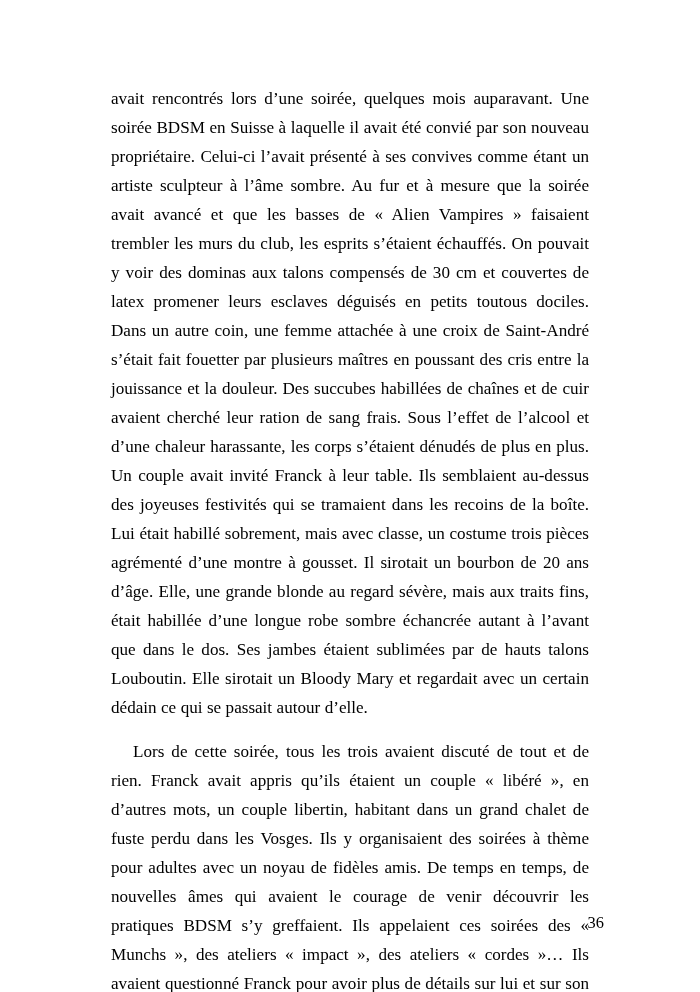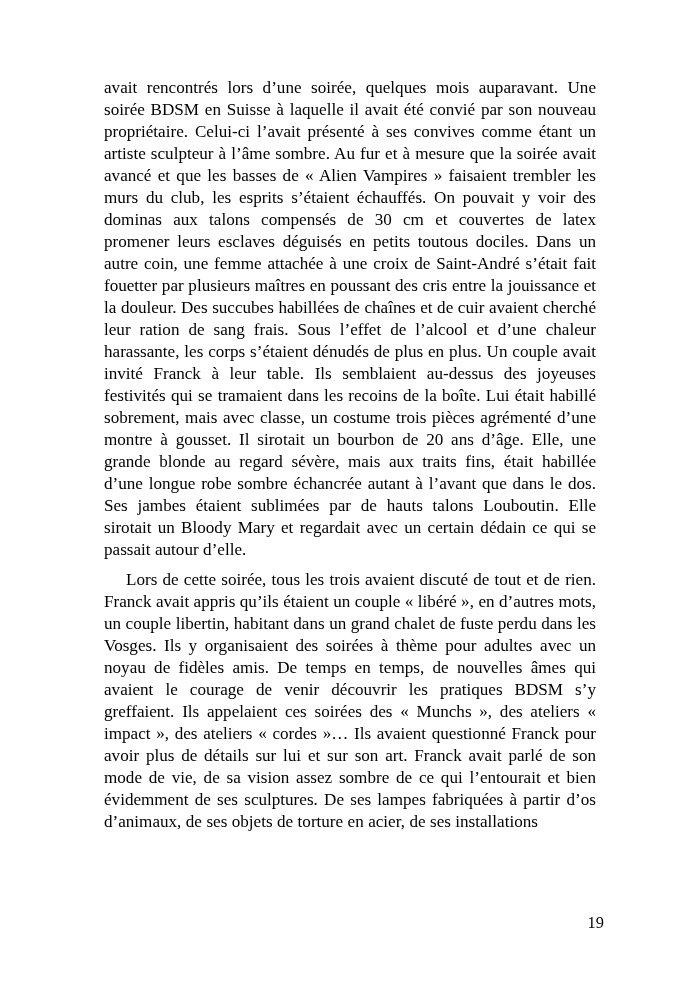--- a/index.html
+++ b/index.html
@@ -20,24 +20,24 @@
     overflow: hidden;
     box-sizing: border-box;
   }
   .text-block {
     position: absolute;
     left: 96px;
     top: 69px;
     width: 508px;
   }
   .para {
-    margin: 8px;
+    margin: 15px;
     padding: 0;
     font-size: 17.1px;
-    line-height: 22px;
+    line-height: 29px;
     text-align: justify;
     text-justify: inter-word;
     -webkit-hyphens: none;
     hyphens: none;
     word-spacing: 0.01em;
   }
   .para.indent {
     text-indent: 22px;
   }
   .para + .para {
@@ -59,15 +59,15 @@
 <div class="page">
 
   <div class="text-block">
 
     <p class="para">avait rencontrés lors d’une soirée, quelques mois auparavant. Une soirée BDSM en Suisse à laquelle il avait été convié par son nouveau propriétaire. Celui-ci l’avait présenté à ses convives comme étant un artiste sculpteur à l’âme sombre. Au fur et à mesure que la soirée avait avancé et que les basses de « Alien Vampires » faisaient trembler les murs du club, les esprits s’étaient échauffés. On pouvait y voir des dominas aux talons compensés de 30 cm et couvertes de latex promener leurs esclaves déguisés en petits toutous dociles. Dans un autre coin, une femme attachée à une croix de Saint-André s’était fait fouetter par plusieurs maîtres en poussant des cris entre la jouissance et la douleur. Des succubes habillées de chaînes et de cuir avaient cherché leur ration de sang frais. Sous l’effet de l’alcool et d’une chaleur harassante, les corps s’étaient dénudés de plus en plus. Un couple avait invité Franck à leur table. Ils semblaient au-dessus des joyeuses festivités qui se tramaient dans les recoins de la boîte. Lui était habillé sobrement, mais avec classe, un costume trois pièces agrémenté d’une montre à gousset. Il sirotait un bourbon de 20 ans d’âge. Elle, une grande blonde au regard sévère, mais aux traits fins, était habillée d’une longue robe sombre échancrée autant à l’avant que dans le dos. Ses jambes étaient sublimées par de hauts talons Louboutin. Elle sirotait un Bloody Mary et regardait avec un certain dédain ce qui se passait autour d’elle.</p>
 
     <p class="para indent">Lors de cette soirée, tous les trois avaient discuté de tout et de rien. Franck avait appris qu’ils étaient un couple « libéré », en d’autres mots, un couple libertin, habitant dans un grand chalet de fuste perdu dans les Vosges. Ils y organisaient des soirées à thème pour adultes avec un noyau de fidèles amis. De temps en temps, de nouvelles âmes qui avaient le courage de venir découvrir les pratiques BDSM s’y greffaient. Ils appelaient ces soirées des « Munchs », des ateliers « impact », des ateliers « cordes »… Ils avaient questionné Franck pour avoir plus de détails sur lui et sur son art. Franck avait parlé de son mode de vie, de sa vision assez sombre de ce qui l’entourait et bien évidemment de ses sculptures. De ses lampes fabriquées à partir d’os d’animaux, de ses objets de torture en acier, de ses installations</p>
 
   </div>
 
-  <div class="folio">19</div>
+  <div class="folio">36</div>
 
 </div>
 
 </body></html>

